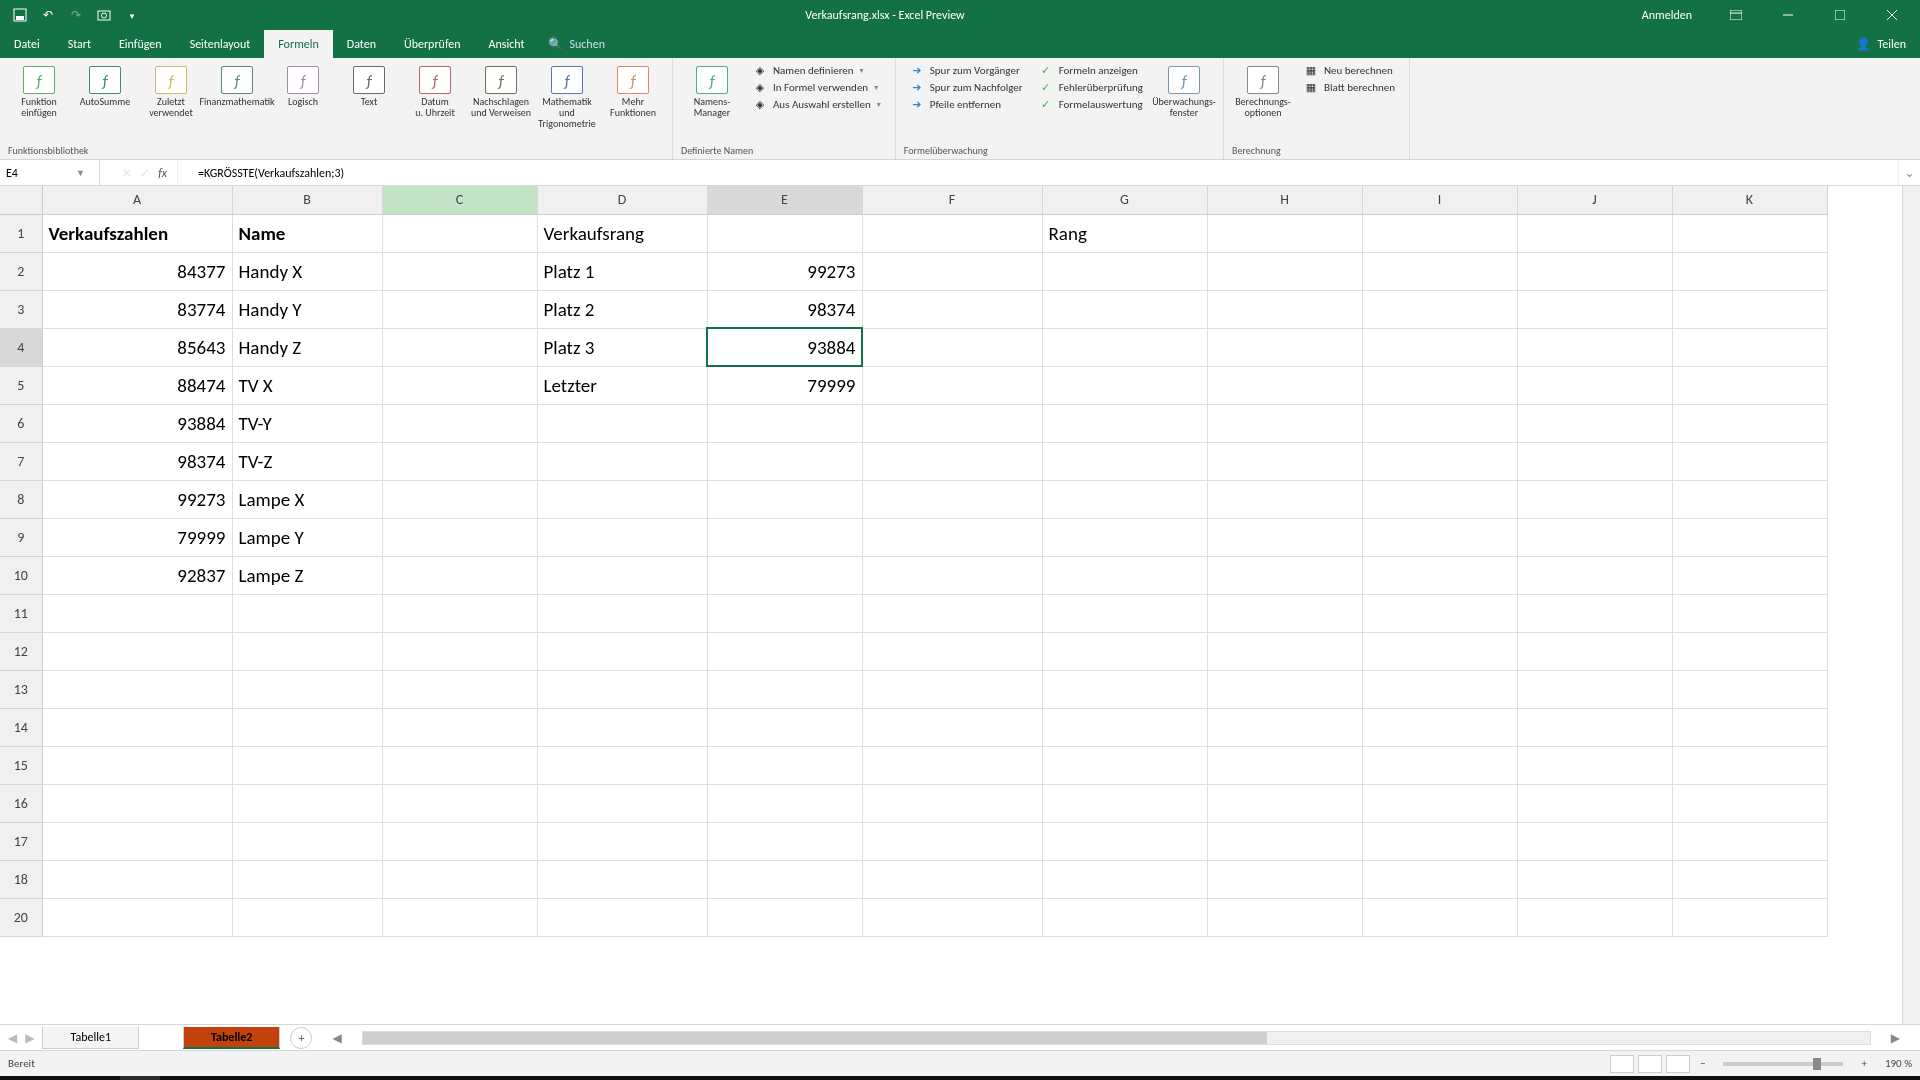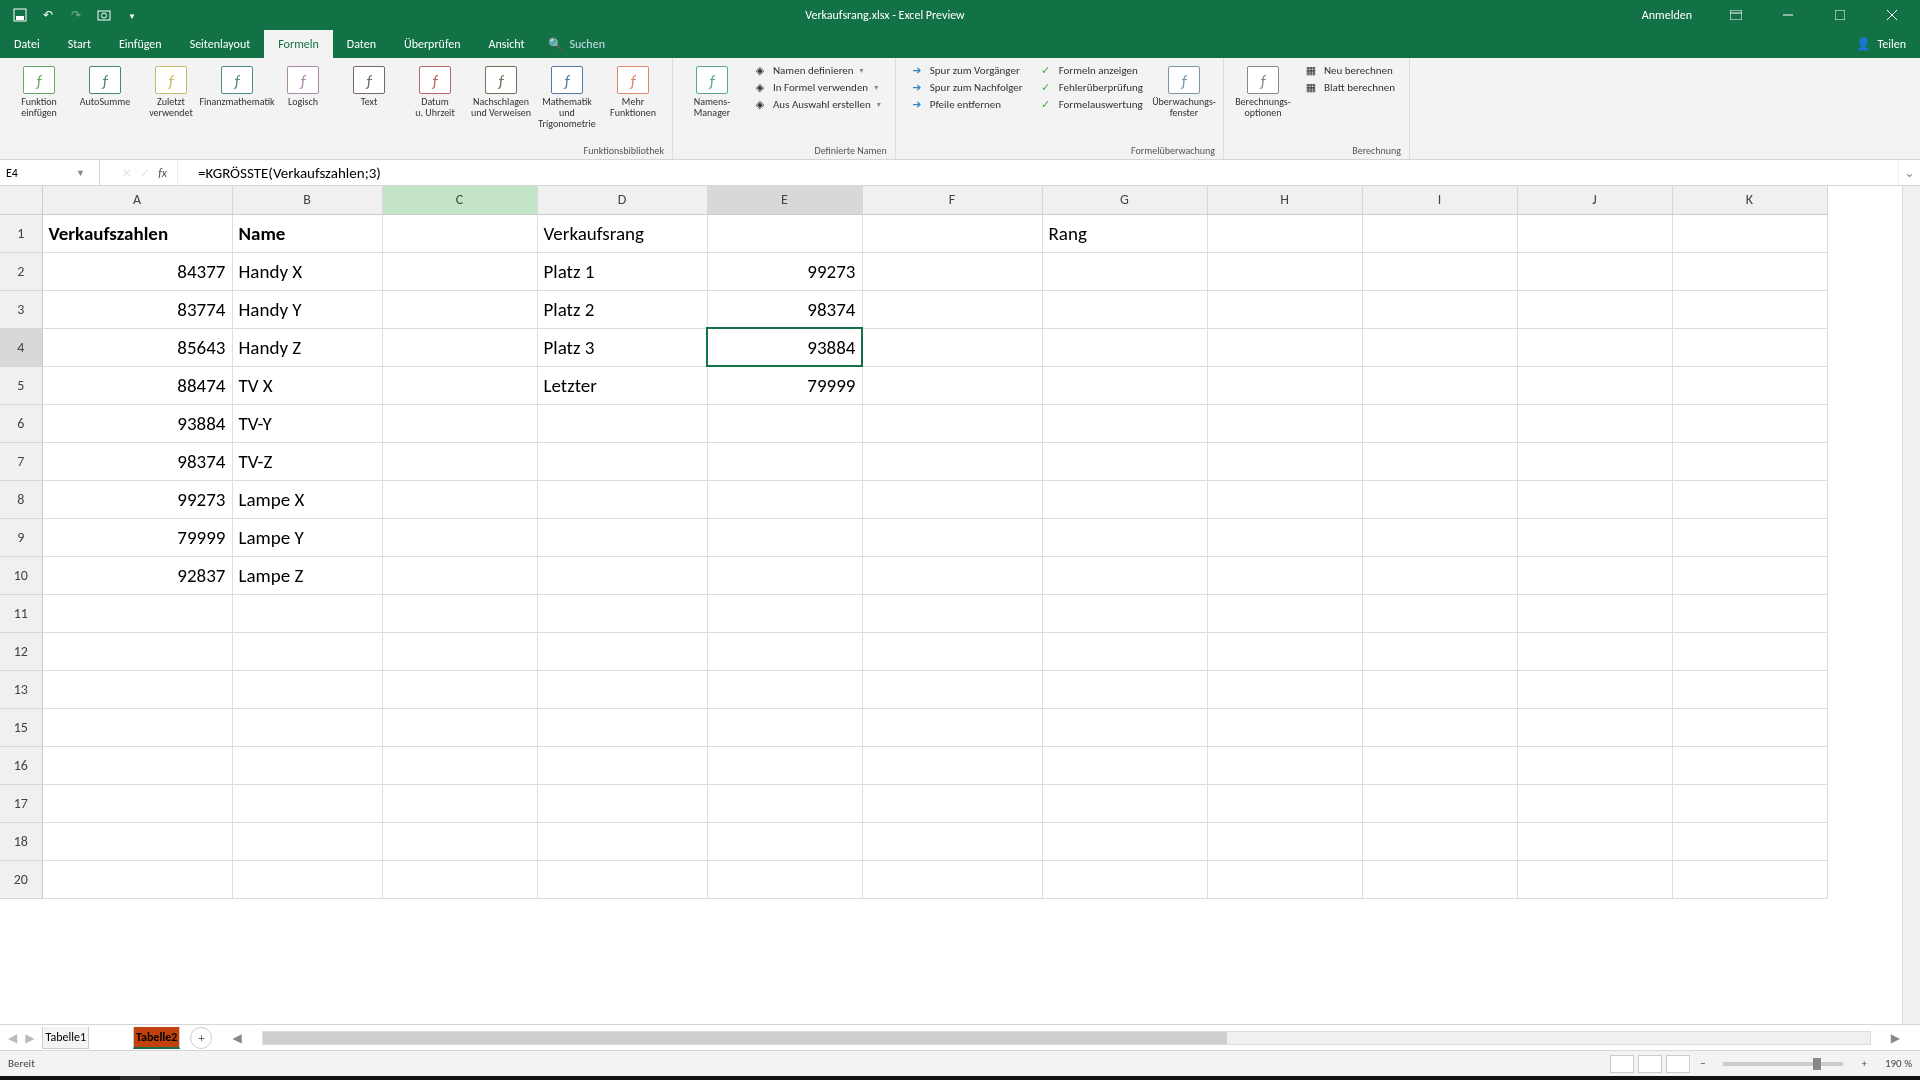--- a/index.html
+++ b/index.html
@@ -18,36 +18,36 @@
 .tabs { height: 28px; background: #127245; display: flex; align-items: stretch; font-size: 12px; }
 .tab { padding: 0 14px; color: #fff; display: flex; align-items: center; cursor: pointer; }
 .tab.active { background: #f3f3f3; color: #127245; }
 .tabs .search { display: flex; align-items: center; color: #cde; margin-left: 10px; gap: 6px; }
 .tabs .share { margin-left: auto; color: #fff; padding: 0 14px; display: flex; align-items: center; gap: 6px; }
 
 
 .ribbon { height: 102px; background: #f3f3f3; border-bottom: 1px solid #d6d6d6; display: flex; }
 .group { border-right: 1px solid #dcdcdc; padding: 4px 8px 2px 8px; display: flex; flex-direction: column; }
 .group-body { flex: 1; display: flex; align-items: flex-start; gap: 4px; }
-.group-label { text-align: right; font-size: 10px; color: #555; padding-top: 2px; }
+.group-label { text-align: left; font-size: 10px; color: #555; padding-top: 2px; }
 .big-btn { display: flex; flex-direction: column; align-items: center; justify-content: flex-start; width: 62px; padding-top: 4px; cursor: pointer; }
 .big-btn .icon-box { width: 32px; height: 28px; background: #fff; border: 1px solid #c8c8c8; border-radius: 2px; display: flex; align-items: center; justify-content: center; font-size: 16px; }
 .big-btn .lbl { font-size: 10px; text-align: center; line-height: 11px; margin-top: 2px; color: #333; }
 .small-list { display: flex; flex-direction: column; gap: 1px; }
 .small-btn { font-size: 11px; color: #333; padding: 1px 6px; display: flex; align-items: center; gap: 6px; cursor: pointer; white-space: nowrap; }
 .small-btn .mini-icon { width: 14px; height: 14px; display: inline-flex; align-items: center; justify-content: center; font-size: 11px; }
 
 
 .formula-bar { height: 26px; border-bottom: 1px solid #d6d6d6; display: flex; align-items: stretch; background: #fff; font-size: 12px; gap: 12px; }
 .name-box { width: 100px; border-right: 1px solid #d6d6d6; display: flex; align-items: center; padding: 0 6px; }
 .name-box input { border: none; outline: none; width: 70px; font-size: 12px; }
 .name-box .dd { color: #888; font-size: 9px; }
 .fx-btns { display: flex; align-items: center; gap: 8px; padding: 0 10px; border-right: 1px solid #eee; color: #aaa; }
 .formula-input { flex: 1; display: flex; align-items: center; padding: 0 8px; }
-.formula-input input { border: none; outline: none; width: 100%; font-size: 15px; font-family: Calibri, sans-serif; }
+.formula-input input { border: none; outline: none; width: 100%; font-size: 12px; font-family: Calibri, sans-serif; }
 .fb-expand { width: 22px; display: flex; align-items: center; justify-content: center; color: #888; border-left: 1px solid #eee; }
 
 
 .grid-area { position: relative; height: calc(1080px - 30px - 28px - 102px - 26px - 26px - 30px); overflow: hidden; }
 table.sheet { border-collapse: collapse; table-layout: fixed; }
 .corner { width: 42px; height: 28px; background: #f0f0f0; border-right: 1px solid #ccc; border-bottom: 1px solid #ccc; position: sticky; left: 0; }
 th.col-head { background: #f0f0f0; border-right: 1px solid #d6d6d6; border-bottom: 1px solid #ccc; font-weight: normal; font-size: 14px; color: #444; height: 28px; position: relative; }
 th.col-head.hovered { background: #c3e4c7; }
 th.row-head { width: 42px; background: #f0f0f0; border-right: 1px solid #ccc; border-bottom: 1px solid #d6d6d6; font-weight: normal; font-size: 14px; color: #444; text-align: center; }
 th.row-head.active { background: #d8d8d8; }
@@ -55,21 +55,21 @@
 td.cell { border-right: 1px solid #dedede; border-bottom: 1px solid #dedede; padding: 0 6px; font-size: 19px; font-family: Calibri, sans-serif; height: 38px; white-space: nowrap; overflow: visible; }
 td.cell.num { text-align: right; }
 td.cell.bold { font-weight: bold; }
 .sel-cell { outline: 2px solid #127245; outline-offset: -1px; }
 .col-A { width: 190px; } .col-B { width: 150px; } .col-C { width: 155px; } .col-D { width: 170px; } .col-E { width: 155px; } .col-F { width: 180px; } .col-G { width: 165px; } .col-H { width: 155px; } .col-I { width: 155px; } .col-J { width: 155px; } .col-K { width: 155px; }
 .vscroll { position: absolute; right: 0; top: 0; bottom: 0; width: 18px; background: #f0f0f0; border-left: 1px solid #dcdcdc; }
 
 
 .sheet-tabs { height: 26px; background: #fff; border-top: 1px solid #d6d6d6; display: flex; align-items: center; font-size: 12px; }
 .sheet-nav { display: flex; padding: 0 8px; gap: 8px; color: #bbb; }
-.sheet-tab { padding: 3px 2px; border: 1px solid #ccc; border-top: none; background: #f4f4f4; cursor: pointer; }
+.sheet-tab { padding: 3px 27px; border: 1px solid #ccc; border-top: none; background: #f4f4f4; cursor: pointer; }
 .sheet-tab.active { background: #c2410c; border-bottom: 2px solid #127245; font-weight: bold; margin-left: 44px; }
 .sheet-add { width: 22px; height: 22px; border: 1px solid #ccc; border-radius: 50%; margin-left: 10px; display: flex; align-items: center; justify-content: center; color: #666; cursor: pointer; }
 .hscroll-track { flex: 1; margin: 0 20px; height: 14px; background: #f0f0f0; border: 1px solid #ddd; position: relative; }
 .hscroll-thumb { position: absolute; left: 0; top: 0; height: 100%; width: 60%; background: #cfcfcf; }
 
 
 .statusbar { height: 26px; background: #f3f3f3; border-top: 1px solid #d6d6d6; display: flex; align-items: center; font-size: 11px; color: #444; padding: 0 8px; }
 .statusbar .views { margin-left: auto; display: flex; align-items: center; gap: 4px; }
 .view-btn { width: 24px; height: 18px; border: 1px solid #ccc; background: #fff; cursor: pointer; }
 .zoom-slider { width: 120px; height: 4px; background: #ccc; margin: 0 8px; position: relative; }
@@ -450,20 +450,34 @@
           <td class="cell col-D"></td>
           <td class="cell col-E"></td>
           <td class="cell col-F"></td>
           <td class="cell col-G"></td>
           <td class="cell col-H"></td>
           <td class="cell col-I"></td>
           <td class="cell col-J"></td>
           <td class="cell col-K"></td>
         </tr>
         <tr>
+          <th class="row-head">14</th>
+          <td class="cell col-A"></td>
+          <td class="cell col-B"></td>
+          <td class="cell col-C"></td>
+          <td class="cell col-D"></td>
+          <td class="cell col-E"></td>
+          <td class="cell col-F"></td>
+          <td class="cell col-G"></td>
+          <td class="cell col-H"></td>
+          <td class="cell col-I"></td>
+          <td class="cell col-J"></td>
+          <td class="cell col-K"></td>
+        </tr>
+        <tr>
           <th class="row-head">15</th>
           <td class="cell col-A"></td>
           <td class="cell col-B"></td>
           <td class="cell col-C"></td>
           <td class="cell col-D"></td>
           <td class="cell col-E"></td>
           <td class="cell col-F"></td>
           <td class="cell col-G"></td>
           <td class="cell col-H"></td>
           <td class="cell col-I"></td>

